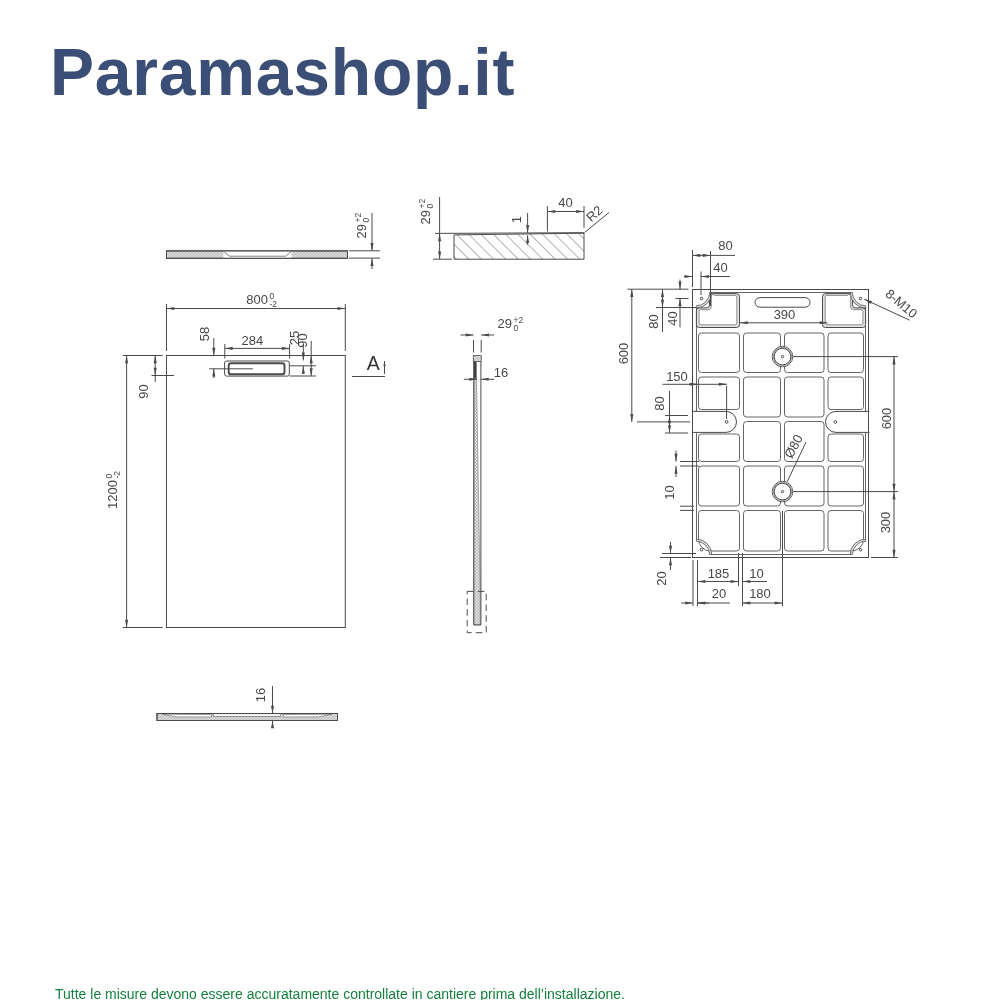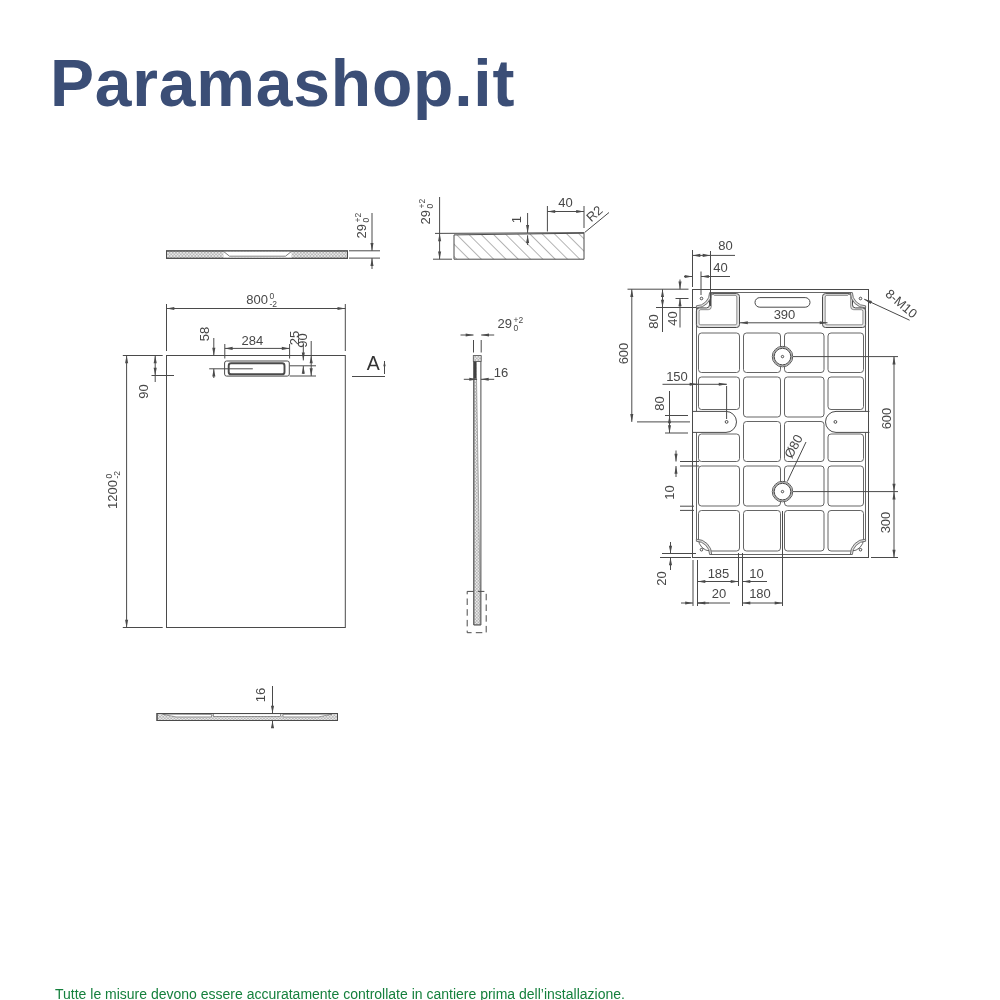--- a/index.html
+++ b/index.html
@@ -1,18 +1,18 @@
 <!DOCTYPE html>
 <html><head>
 <meta charset="utf-8">
 <title>Scheda tecnica</title>
 <style>
   html,body{margin:0;padding:0;background:#ffffff;width:1000px;height:1000px;overflow:hidden;}
   body{font-family:"Liberation Sans", sans-serif;}
-  #logo{position:absolute;left:50px;top:45px;font-weight:bold;color:#3b4e76;font-size:66px;letter-spacing:0.8px;}
+  #logo{position:absolute;left:50px;top:34px;font-weight:bold;color:#3b4e76;font-size:66px;letter-spacing:0.8px;}
   #footer{position:absolute;left:55px;top:957px;color:#15803d;font-size:14px;margin-top:29px;}
   svg{position:absolute;left:0;top:0;}
   text{font-family:"Liberation Sans", sans-serif;fill:#474747;}
   .d{font-size:13px;}
   .t{font-size:8.5px;}
 </style>
 </head>
 <body>
 
 <div id="logo">Paramashop.it</div>

